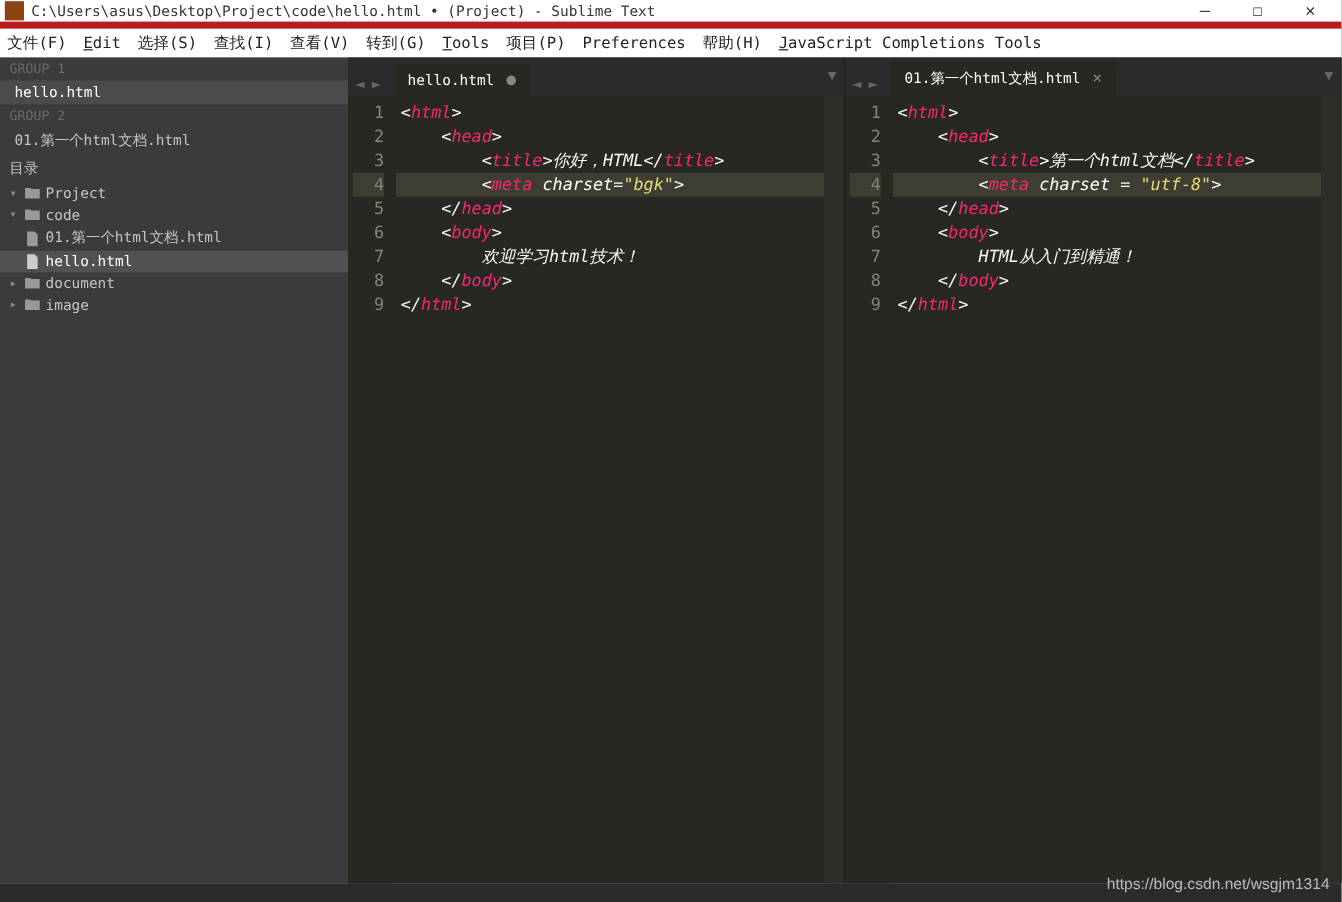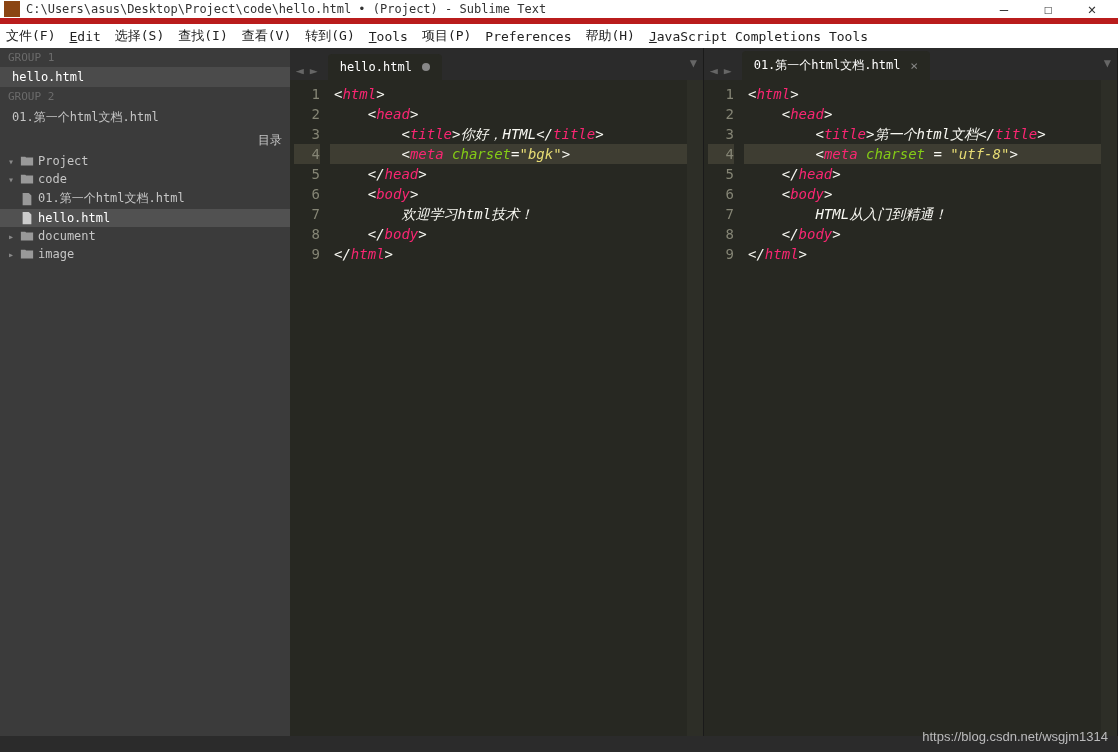--- a/index.html
+++ b/index.html
@@ -9,21 +9,21 @@
 .titlebar .spacer { flex:1; }
 .winbtn { width:44px; height:22px; display:flex; align-items:center; justify-content:center; font-size:14px; color:#333; }
 .menubar { height:24px; background:#fff; display:flex; align-items:center; padding:0 6px; font-size:13px; color:#222; gap:14px; }
 .menubar span { cursor:default; }
 .menubar u { text-decoration:underline; }
 .main { flex:1; display:flex; background:#3b3b3b; min-height:0; }
 .sidebar { width:290px; background:#3b3b3b; color:#a0a0a0; font-size:12px; overflow-y:auto; }
 .sidebar .grouphdr { padding:3px 8px; color:#6b6b6b; font-size:11px; }
 .sidebar .item { padding:3px 12px; color:#c5c5c5; cursor:default; }
 .sidebar .item.active { background:#4b4b4b; color:#fff; }
-.sidebar .heading { padding:3px 8px; color:#c5c5c5;text-align:right; }
+.sidebar .heading { padding:3px 8px; color:#c5c5c5; }
 .sidebar .treeitem { display:flex; align-items:center; padding:2px 8px; color:#c5c5c5; cursor:default; }
 .sidebar .treeitem.selected { background:#515151; color:#fff; }
 .sidebar .arrow { width:10px; display:inline-block; font-size:10px; color:#8a8a8a; margin-right:2px; }
 .sidebar .foldericon, .sidebar .fileicon { width:14px; height:14px; display:inline-block; margin-right:4px; }
 .sidebar .foldericon svg, .sidebar .fileicon svg { width:14px; height:14px; }
 .indent1{padding-left:22px}.indent2{padding-left:36px}
 .panes { flex:1; display:flex; min-width:0; }
 .pane { flex:1; display:flex; flex-direction:column; background:#2b2b2b; min-width:0; border-right:1px solid #1a1a1a; }
 .tabs { height:32px; background:#2b2b2b; display:flex; align-items:flex-end; padding-left:4px; position:relative; }
 .tabs .nav { display:flex; gap:2px; margin-right:8px; align-items:center; }
@@ -34,21 +34,21 @@
 .tab .close { font-size:13px; color:#888; }
 .tabs .dropdown { position:absolute; right:6px; top:8px; color:#666; font-size:12px; }
 .editor { flex:1; display:flex; background:#272822; font-family:Consolas,monospace; font-size:14px; line-height:20px; position:relative; overflow:hidden; }
 .gutter { width:40px; background:#272822; color:#858575; text-align:right; padding:4px 10px 4px 4px; user-select:none; }
 .gutter div { height:20px; }
 .gutter .hl { background:#3e3d32; }
 .code { flex:1; padding:4px 0; color:#f8f8f2; white-space:pre; overflow:hidden;font-style:italic; }
 .code .line { height:20px; padding-left:4px; }
 .code .line.hl { background:#3e3d32; }
 .minimap { width:16px; background:#2d2e27; }
-.t-p{color:#f8f8f2}.t-tag{color:#f92672}.t-text{color:#f8f8f2}.t-attr{color:#84cc16}.t-str{color:#e6db74}.t-eq{color:#f8f8f2}
+.t-p{color:#f8f8f2}.t-tag{color:#f92672}.t-text{color:#f8f8f2}.t-attr{color:#ffffff}.t-str{color:#e6db74}.t-eq{color:#f8f8f2}
 .statusbar { height:16px; background:#2b2b2b; color:#777; font-size:11px; display:flex; align-items:center; padding:0 8px; }
 .watermark { position:absolute; bottom:8px; right:10px; color:#bbb; font-size:13px; font-family:Arial;margin-top:22px; }
 </style>
 </head>
 <body>
 
 <div class="titlebar">
   <span class="icon"></span>
   <span>C:\Users\asus\Desktop\Project\code\hello.html • (Project) - Sublime Text</span>
   <span class="spacer"></span>

